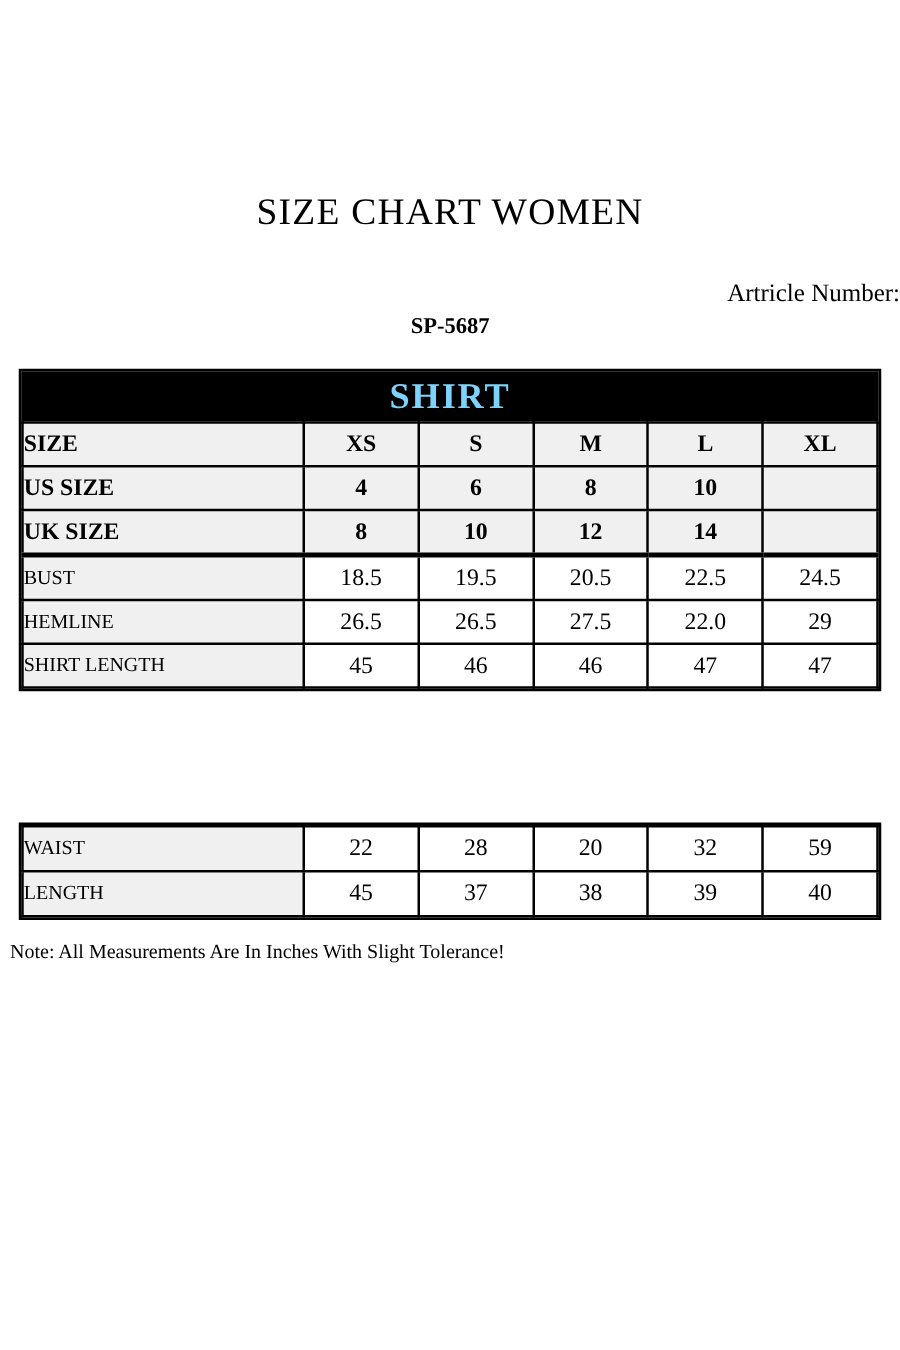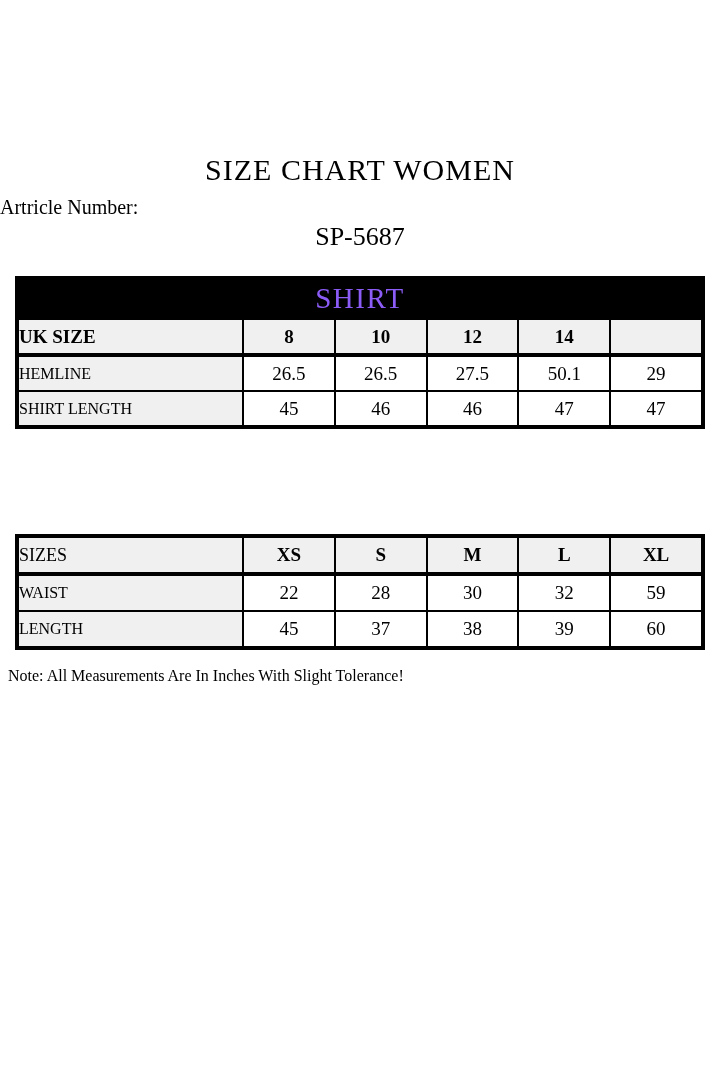--- a/index.html
+++ b/index.html
@@ -20,48 +20,49 @@
   .page-title {
     margin: 0;
     padding-top: 153px;
     text-align: center;
     font-size: 30px;
     font-weight: normal;
     letter-spacing: 1px;
     line-height: 1.15;
   }
   .article-label {
-    margin-top: 8px;
-    text-align: left;
+    margin-top: 36px;
+    text-align: right;
     font-size: 20px;
     line-height: 1.15;
   }
   .article-number {
     margin-top: 3px;
     text-align: center;
-    font-size: 26px;
-    font-weight: normal;
+    font-size: 18px;
+    font-weight: bold;
     line-height: 1.15;
   }
   .table-block {
     width: 686px;
     margin-left: 15px;
     border: 2px solid var(--border, #000000);
     background: #ffffff;
   }
   .table-block.shirt  { margin-top: 25px; }
   .table-block.trouser{ margin-top: 105px; }
   .table-title {
     height: 40px;
     background: var(--table-header-bg, #000000);
-    color: #8b5cf6;
+    color: #7dd3fc;
     font-size: 29px;
     letter-spacing: 1.5px;
     text-align: center;
     line-height: 40px;
+    font-weight: bold;
   }
   table.size-table {
     width: 100%;
     border-collapse: collapse;
     table-layout: fixed;
   }
   table.size-table col.label-col { width: 225px; }
   table.size-table td {
     border: 2px solid var(--border, #000000);
     height: 33px;
@@ -115,34 +116,58 @@
     <table class="size-table">
       <colgroup>
         <col class="label-col">
           <col>
           <col>
           <col>
           <col>
           <col>
       </colgroup>
       <tbody>
+          <tr class="shaded">
+            <td class="label-cell bold">SIZE</td>
+            <td class="value-cell bold">XS</td>
+            <td class="value-cell bold">S</td>
+            <td class="value-cell bold">M</td>
+            <td class="value-cell bold">L</td>
+            <td class="value-cell bold">XL</td>
+          </tr>
+          <tr class="shaded">
+            <td class="label-cell bold">US SIZE</td>
+            <td class="value-cell bold">4</td>
+            <td class="value-cell bold">6</td>
+            <td class="value-cell bold">8</td>
+            <td class="value-cell bold">10</td>
+            <td class="value-cell bold"></td>
+          </tr>
           <tr class="shaded section-end">
             <td class="label-cell bold">UK SIZE</td>
             <td class="value-cell bold">8</td>
             <td class="value-cell bold">10</td>
             <td class="value-cell bold">12</td>
             <td class="value-cell bold">14</td>
             <td class="value-cell bold"></td>
           </tr>
           <tr>
+            <td class="label-cell">BUST</td>
+            <td class="value-cell">18.5</td>
+            <td class="value-cell">19.5</td>
+            <td class="value-cell">20.5</td>
+            <td class="value-cell">22.5</td>
+            <td class="value-cell">24.5</td>
+          </tr>
+          <tr>
             <td class="label-cell">HEMLINE</td>
             <td class="value-cell">26.5</td>
             <td class="value-cell">26.5</td>
             <td class="value-cell">27.5</td>
-            <td class="value-cell">50.1</td>
+            <td class="value-cell">22.0</td>
             <td class="value-cell">29</td>
           </tr>
           <tr>
             <td class="label-cell">SHIRT LENGTH</td>
             <td class="value-cell">45</td>
             <td class="value-cell">46</td>
             <td class="value-cell">46</td>
             <td class="value-cell">47</td>
             <td class="value-cell">47</td>
           </tr>
@@ -154,43 +179,35 @@
     <table class="size-table">
       <colgroup>
         <col class="label-col">
           <col>
           <col>
           <col>
           <col>
           <col>
       </colgroup>
       <tbody>
-          <tr class="shaded section-end">
-            <td class="label-cell plain">SIZES</td>
-            <td class="value-cell bold">XS</td>
-            <td class="value-cell bold">S</td>
-            <td class="value-cell bold">M</td>
-            <td class="value-cell bold">L</td>
-            <td class="value-cell bold">XL</td>
-          </tr>
           <tr>
             <td class="label-cell">WAIST</td>
             <td class="value-cell">22</td>
             <td class="value-cell">28</td>
-            <td class="value-cell">30</td>
+            <td class="value-cell">20</td>
             <td class="value-cell">32</td>
             <td class="value-cell">59</td>
           </tr>
           <tr>
             <td class="label-cell">LENGTH</td>
             <td class="value-cell">45</td>
             <td class="value-cell">37</td>
             <td class="value-cell">38</td>
             <td class="value-cell">39</td>
-            <td class="value-cell">60</td>
+            <td class="value-cell">40</td>
           </tr>
         </tbody>
     </table>
   </section>
 
   <div class="note">Note: All Measurements Are In Inches With Slight Tolerance!</div>
 
 </div>
 
 </body></html>

